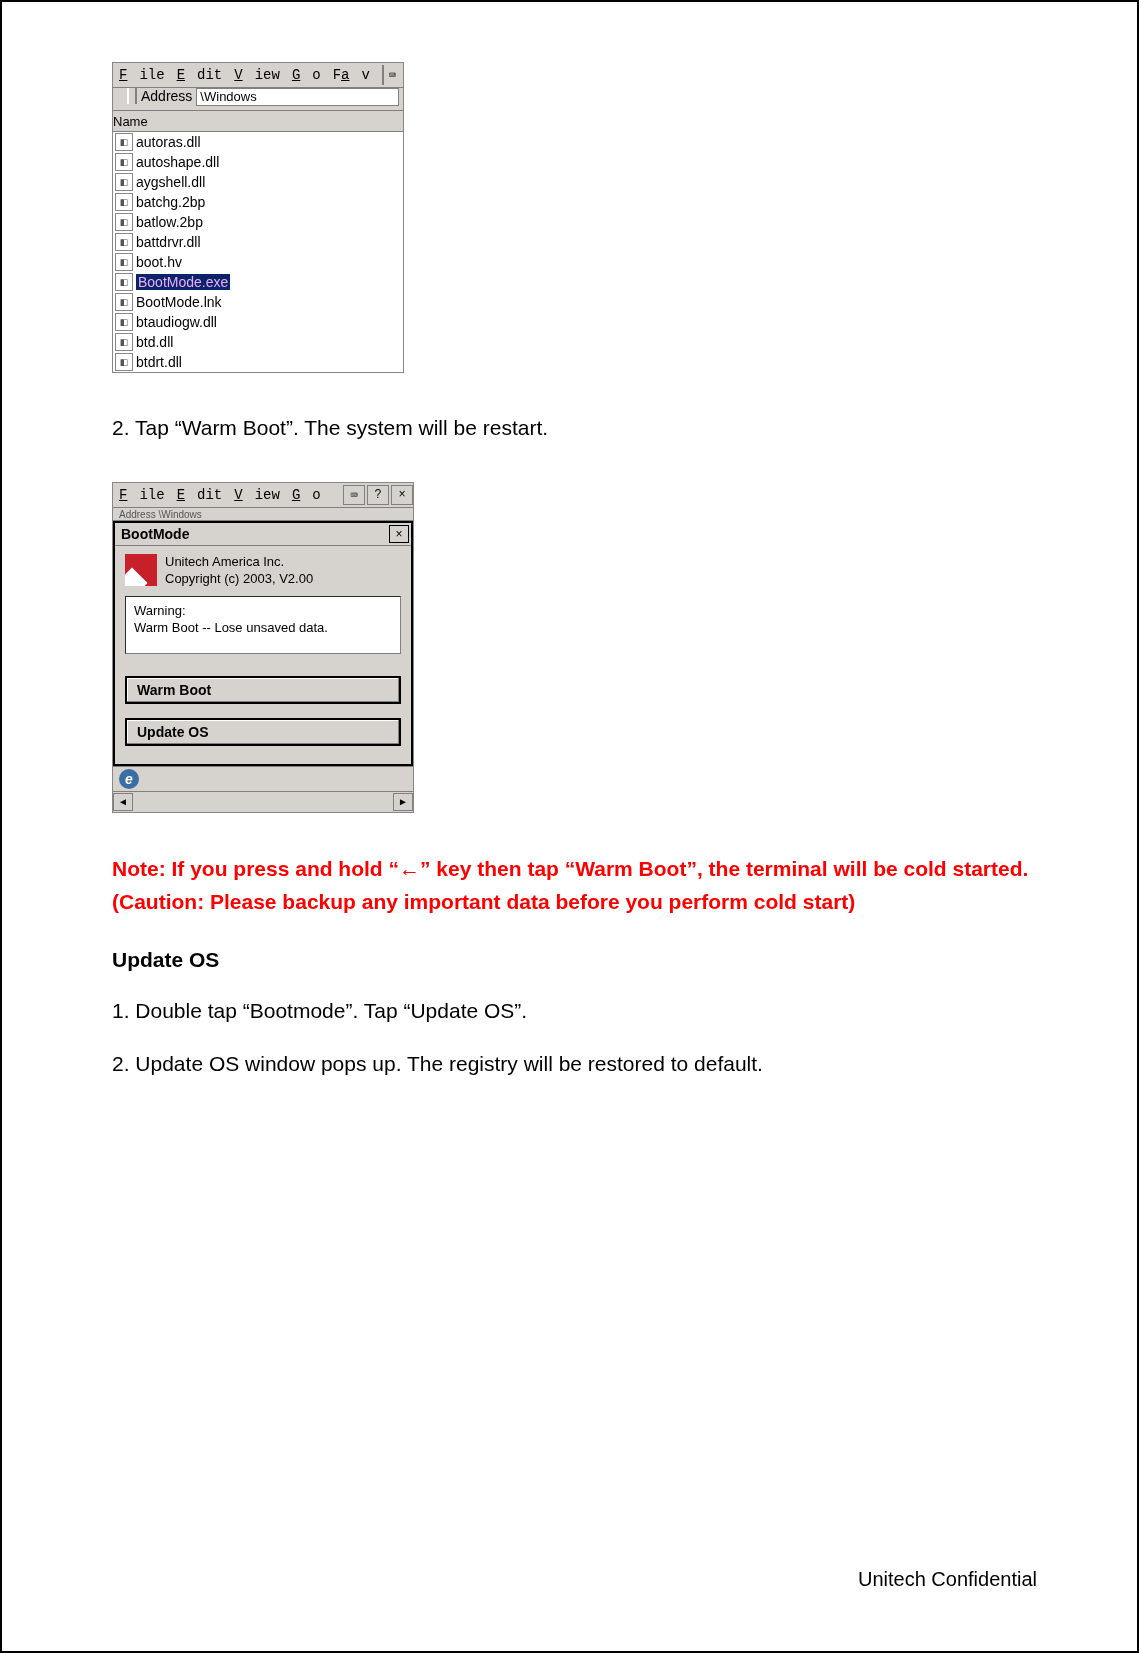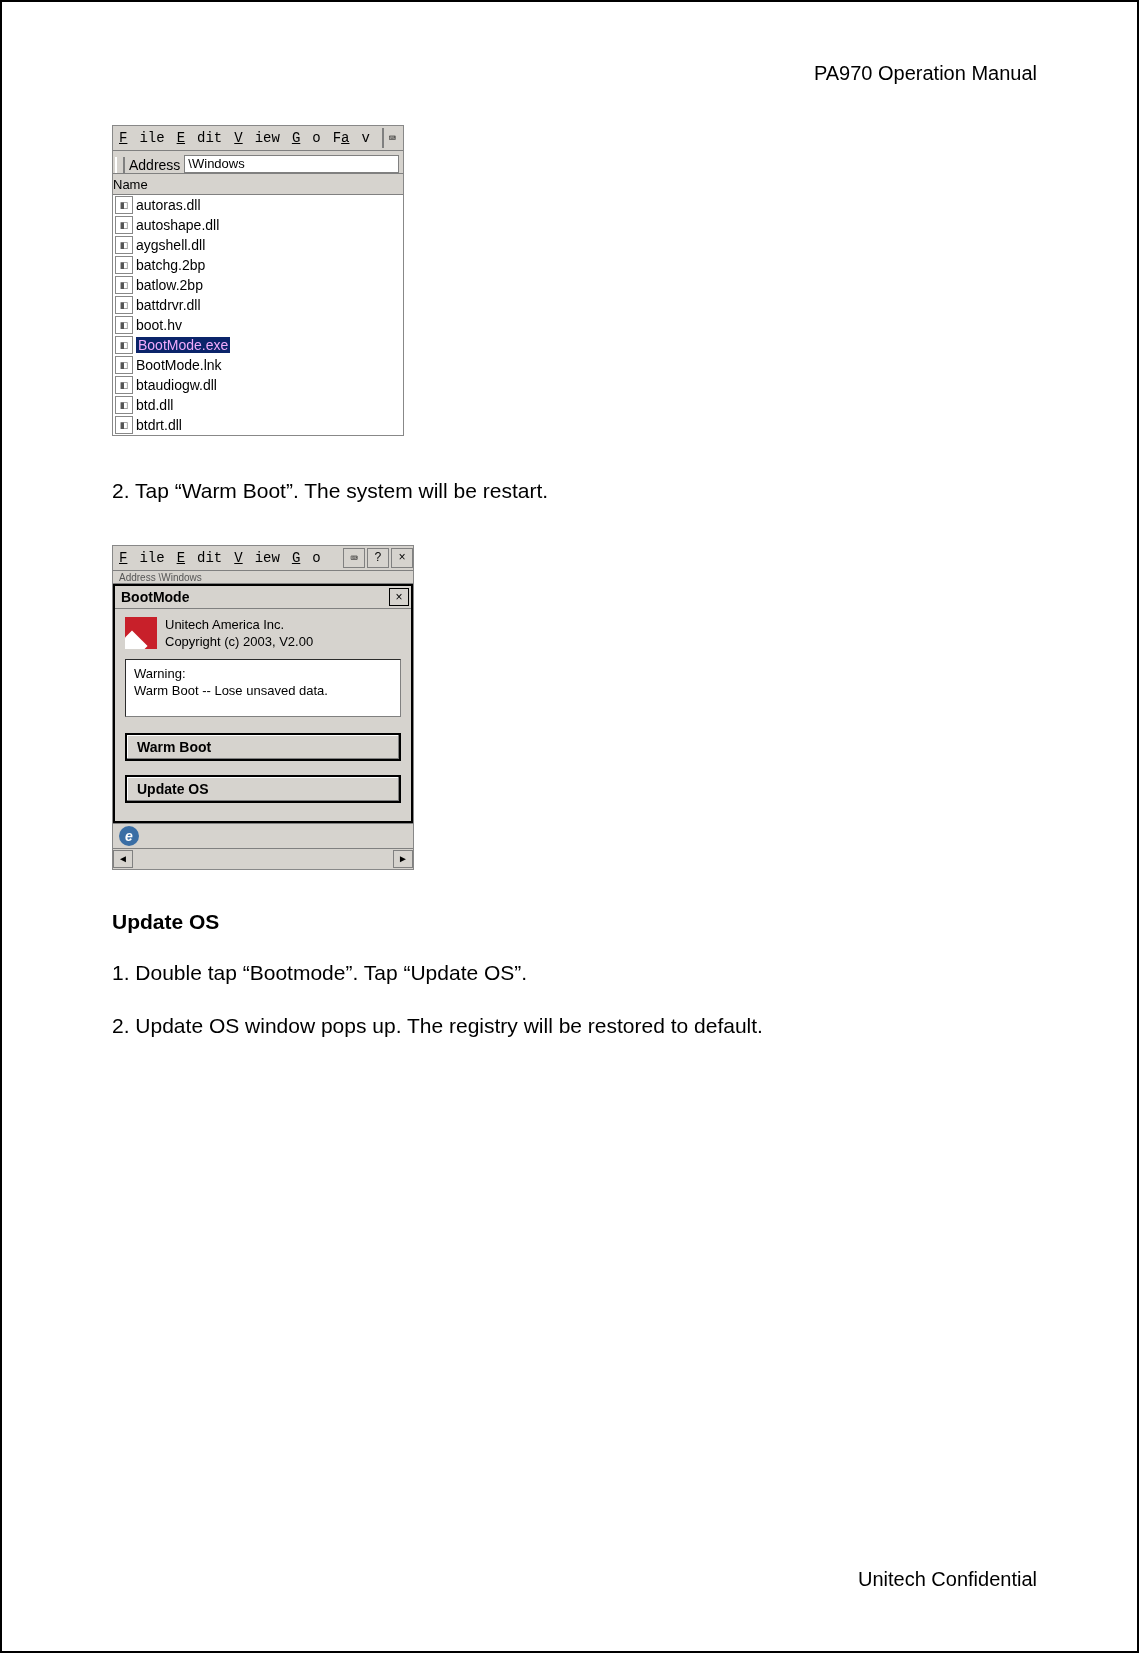--- a/index.html
+++ b/index.html
@@ -54,25 +54,25 @@
     margin-left: auto;
     margin-right: 2px;
     background: #d6d3ce;
     border-left: 2px solid #808080;
     display:flex;align-items:center;justify-content:center;
     font-size:12px;color:#000;
   }
   .addrrow {
     background: #d6d3ce;
     border-bottom: 1px solid #808080;
-    display:flex;align-items:flex-end;
+    display:flex;align-items:flex-start;
     font-family: Tahoma, Verdana, sans-serif;
     font-size: 14px;
     height: 22px;
-    padding-left:2px;
+    padding-left:14px;
   }
   .addrrow .grip{width:6px;height:16px;border-left:2px solid #fff;border-right:2px solid #808080;margin-right:4px;}
   .addrrow .lbl{margin-right:4px;}
   .addrrow .field{background:#fff;border:1px solid #808080;flex:1;height:16px;padding:0 3px;font-size:13px;margin-right:4px;}
   .colhead{
     background:#d6d3ce;border-bottom:1px solid #808080;
     font-family: Tahoma, Verdana, sans-serif;
     font-size:13px;height:20px;padding-left:0;display:flex;align-items:center;
   }
   .filelist{
@@ -117,21 +117,21 @@
     width:32px;height:32px;background:#c8202a;margin-right:8px;flex-shrink:0;
     position:relative;overflow:hidden;
   }
   .logoicon::after{
     content:"";position:absolute;width:22px;height:22px;background:#fff;
     transform:rotate(45deg);top:18px;left:-4px;
   }
   .infotext{line-height:1.3;}
   .warnbox{
     border:1px inset #808080;background:#fff;padding:6px 8px;font-size:13px;line-height:1.3;
-    margin-bottom:16px;
+    margin-bottom:22px;
   }
   .btnrow{display:flex;justify-content:center;gap:14px;padding-bottom:6px;flex-direction:column;}
   .wbtn{
     border:2px solid #000;background:#d6d3ce;padding:4px 10px;font-family:Tahoma,Verdana,sans-serif;
     font-size:14px;font-weight:bold;box-shadow:inset -1px -1px #808080,inset 1px 1px #fff;
   }
   .bottomstrip{
     height:24px;background:#d6d3ce;border-top:1px solid #808080;
     display:flex;align-items:center;padding-left:6px;
   }
@@ -147,21 +147,20 @@
   .section{font-weight:bold;font-size:21px;margin:20px 0;}
   .step{font-size:21px;margin:24px 0;line-height:1.4;}
   .footer{
     position:absolute;bottom:60px;right:100px;font-size:20px;
   }
 </style>
 </head>
 <body>
 
 <div class="page">
-  <div class="header-right">PA970 Operation Manual</div>
 
   <div class="content">
 
     <div class="screenshot ss1">
       <div class="menubar">
         <span><span class="u">F</span>ile</span>
         <span><span class="u">E</span>dit</span>
         <span><span class="u">V</span>iew</span>
         <span><span class="u">G</span>o</span>
         <span>F<span class="u">a</span>v</span>
@@ -267,20 +266,21 @@
       <div class="bottomstrip">
         <div class="ieicon">e</div>
       </div>
       <div class="scrollbar">
         <div class="sbarrow">◄</div>
         <div class="sbspace"></div>
         <div class="sbarrow">►</div>
       </div>
     </div>
 
+    <div class="note">Note: If you press and hold “←” key then tap “Warm Boot”, the terminal will be cold started. (Caution: Please backup any important data before you perform cold start)</div>
 
     <div class="section">Update OS</div>
 
     <div class="step">1. Double tap “Bootmode”. Tap “Update OS”.</div>
     <div class="step">2. Update OS window pops up. The registry will be restored to default.</div>
 
   </div>
 
   <div class="footer">Unitech Confidential</div>
 </div>

